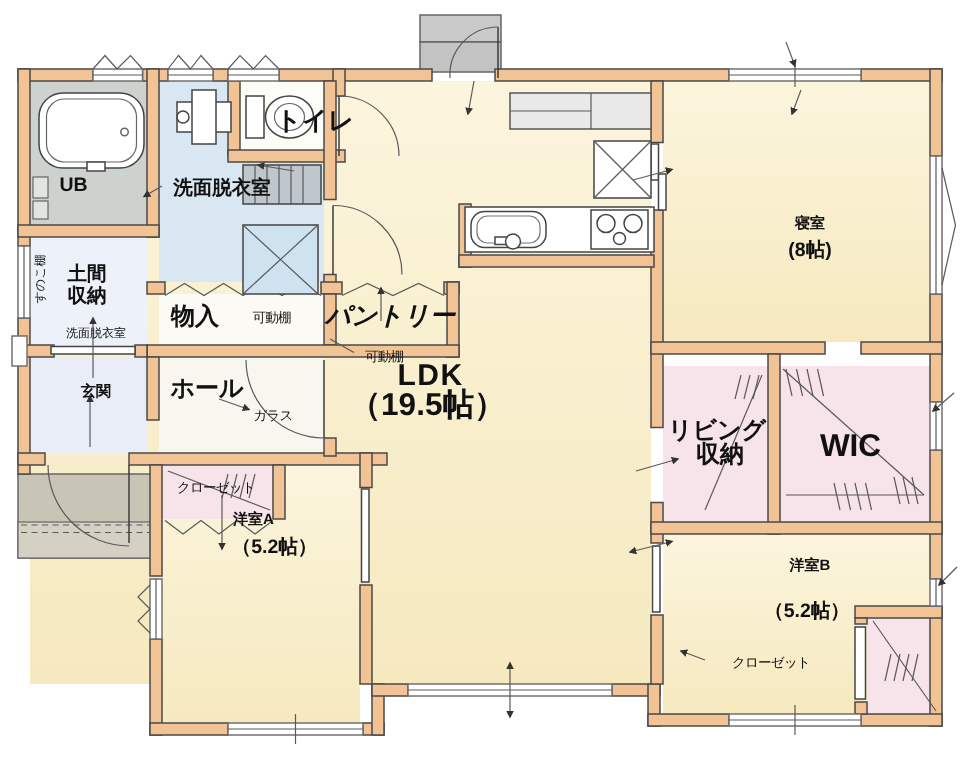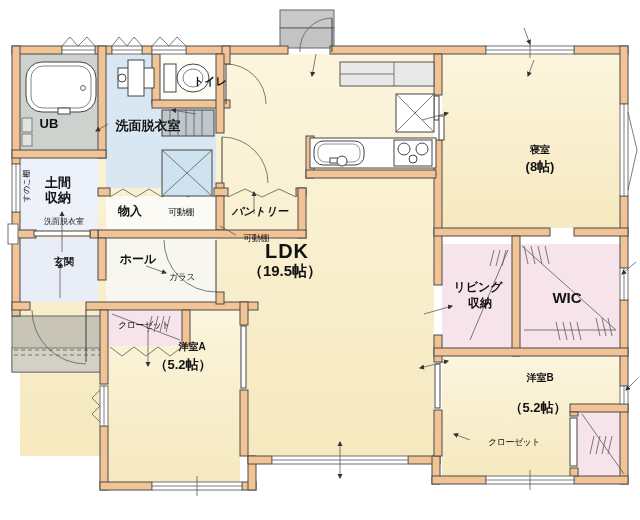--- a/index.html
+++ b/index.html
@@ -3,22 +3,22 @@
 <meta charset="utf-8">
 <style>
   html,body{margin:0;padding:0;background:#fff;}
   .plan{position:relative;width:640px;height:520px;background:#fff;overflow:hidden;
         font-family:"Liberation Sans","DejaVu Sans",sans-serif;}
   .plan svg{position:absolute;left:0;top:0;z-index:1;}
   .lbl{position:absolute;z-index:2;transform:translate(-50%,-50%);white-space:pre;
        color:#111;font-weight:bold;text-align:center;line-height:1.15;}
   .rot{transform:translate(-50%,-50%) rotate(-90deg);}
   .s8{font-size:8px;}.s9{font-size:9px;letter-spacing:-0.5px;font-family:Liberation Mono, monospace;}
-  .s11{font-size:11px;}.s12{font-size:12px;}.s13{font-size:13px;}
-  .s14{font-size:10px;}.s15{font-size:15px;}.s19{font-size:20px;letter-spacing:1px;}
+  .s11{font-size:17px;}.s12{font-size:16px;}.s13{font-size:13px;}
+  .s14{font-size:10px;}.s15{font-size:21px;}.s19{font-size:20px;letter-spacing:1px;}
   .w{fill:#F2C394;stroke:#4a4a4a;stroke-width:1;}
   .win{fill:#ffffff;stroke:#707070;stroke-width:1;}
   .ln{stroke:#3c3c3c;stroke-width:1;fill:none;}
   .tn{stroke:#5a5a5a;stroke-width:0.8;fill:none;}
   .fx{fill:#ffffff;stroke:#444;stroke-width:1;}
 </style>
 </head>
 <body>
 
 <div class="plan">
@@ -314,19 +314,19 @@
   <div class="lbl s11" style="left:260px;top:211px;font-style:italic;">パントリー</div>
   <div class="lbl s9" style="left:256px;top:239px;font-weight:normal;">可動棚</div>
   <div class="lbl s19" style="left:287px;top:251px;">LDK</div>
   <div class="lbl s15" style="left:285px;top:271px;">（19.5帖）</div>
   <div class="lbl s9" style="left:182px;top:278px;font-weight:normal;">ガラス</div>
   <div class="lbl s14" style="left:540px;top:150px;">寝室</div>
   <div class="lbl s13" style="left:540px;top:167px;">(8帖)</div>
   <div class="lbl s12" style="left:478px;top:288px;">リビング</div>
   <div class="lbl s12" style="left:480px;top:304px;">収納</div>
   <div class="lbl s15" style="left:567px;top:298px;">WIC</div>
-  <div class="lbl s14" style="left:192px;top:347px;">洋室A</div>
+  <div class="lbl s14" style="left:169px;top:347px;">洋室A</div>
   <div class="lbl s13" style="left:183px;top:365px;">（5.2帖）</div>
   <div class="lbl s9" style="left:144px;top:326px;font-weight:normal;">クローゼット</div>
   <div class="lbl s14" style="left:540px;top:378px;">洋室B</div>
   <div class="lbl s13" style="left:538px;top:408px;">（5.2帖）</div>
   <div class="lbl s9" style="left:514px;top:443px;font-weight:normal;">クローゼット</div>
 </div>
 
 </body></html>

